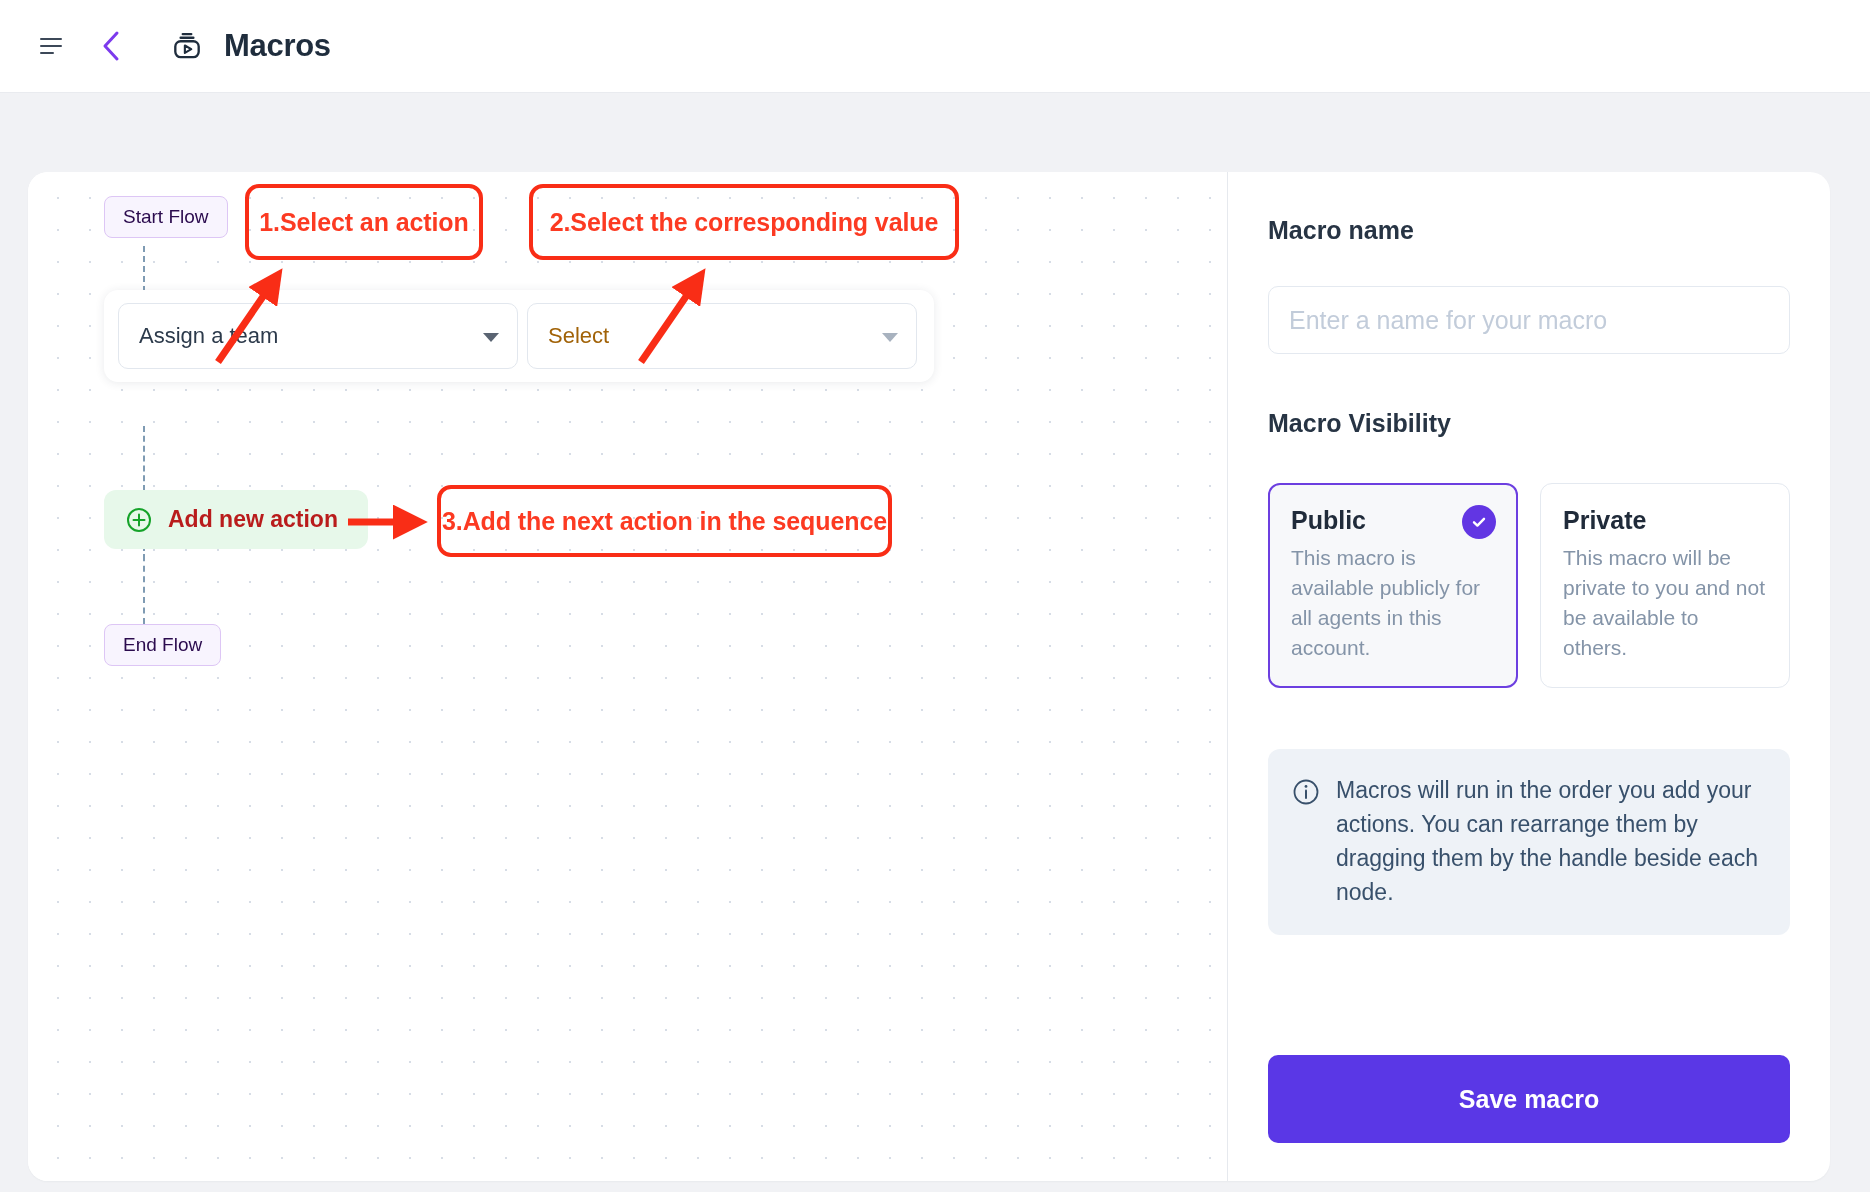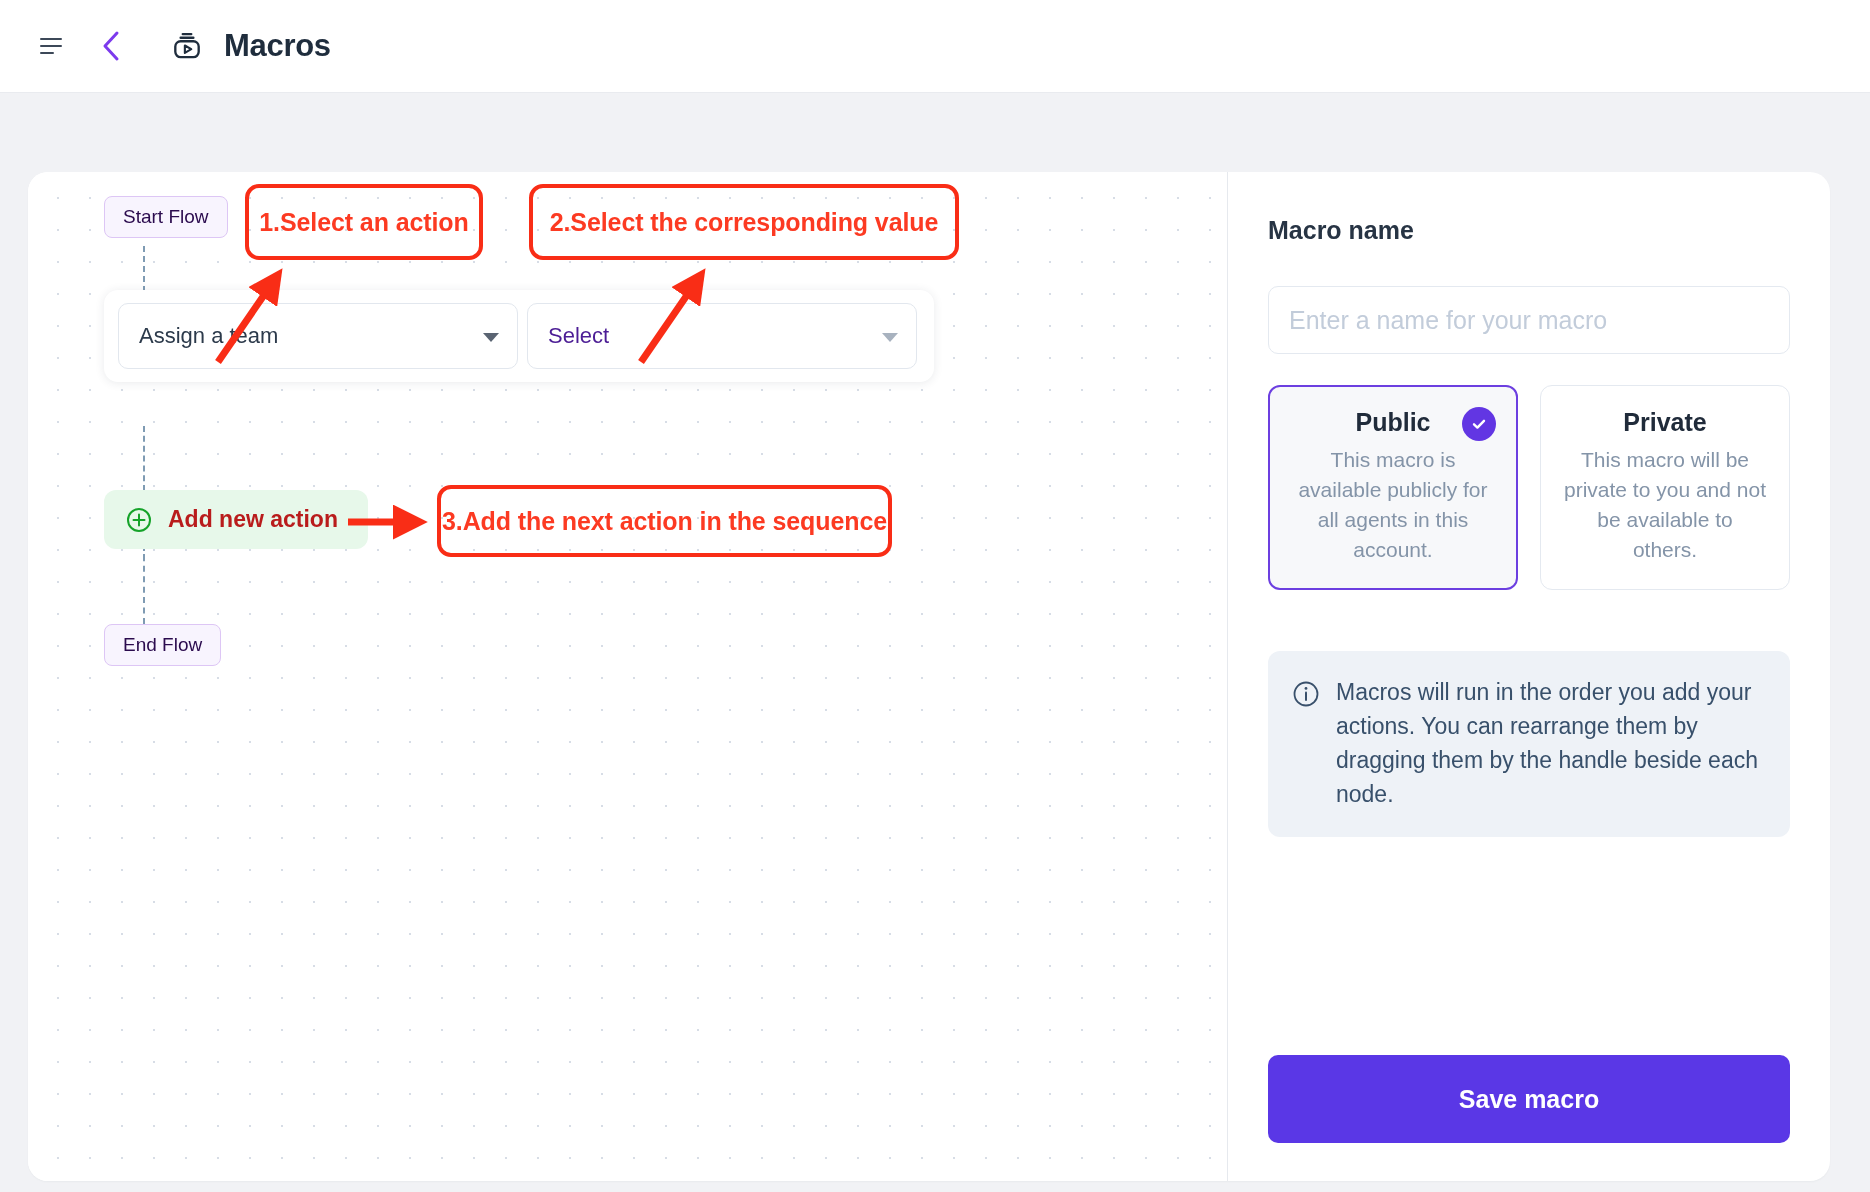--- a/index.html
+++ b/index.html
@@ -121,21 +121,21 @@
     background: #ffffff;
     border: 1px solid #e2e7ee;
     border-radius: 10px;
     display: flex;
     align-items: center;
     padding: 0 44px 0 20px;
     font-size: 22px;
     cursor: pointer;
   }
   .select-action { flex: 0 0 400px; color: #2c3a4b; }
-  .select-value  { flex: 0 0 390px; color: #4c1d95; }
+  .select-value  { flex: 0 0 390px; color: #a16207; }
   .caret {
     position: absolute;
     right: 18px;
     top: 50%;
     margin-top: -3px;
     width: 0; height: 0;
     border-left: 8px solid transparent;
     border-right: 8px solid transparent;
     border-top: 9px solid #5a6472;
   }
@@ -204,21 +204,21 @@
     font-size: 25px;
     font-family: "Liberation Sans", sans-serif;
     color: #2c3a4b;
     background: #fff;
     outline: none;
   }
   .text-input::placeholder { color: #c2ccda; }
 
   .vis-label { margin-top: 28px; }
 
-  .vis-row { display: flex; gap: 22px; margin-top: 4px; text-align: center; }
+  .vis-row { display: flex; gap: 22px; margin-top: 4px; }
   .vis-card {
     flex: 1;
     border: 1px solid #e4e9f0;
     border-radius: 12px;
     padding: 22px 22px 24px 22px;
     position: relative;
     cursor: pointer;
     background: #fff;
     min-height: 198px;
   }
@@ -354,20 +354,21 @@
         </svg>
 
       </div>
     </div>
 
     <div class="panel">
 
       <div class="field-label">Macro name</div>
       <input class="text-input" type="text" placeholder="Enter a name for your macro" style="">
 
+      <div class="field-label vis-label">Macro Visibility</div>
 
       <div class="vis-row">
         <div class="vis-card selected">
           <div class="vis-title">Public</div>
           <div class="vis-desc">This macro is available publicly for all agents in this account.</div>
           <div class="check-badge">
             <svg width="18" height="18" viewBox="0 0 18 18" fill="none">
               <path d="M4 9.3 L7.4 12.6 L14 5.8" stroke="#ffffff" stroke-width="2.4" stroke-linecap="round" stroke-linejoin="round"></path>
             </svg>
           </div>

